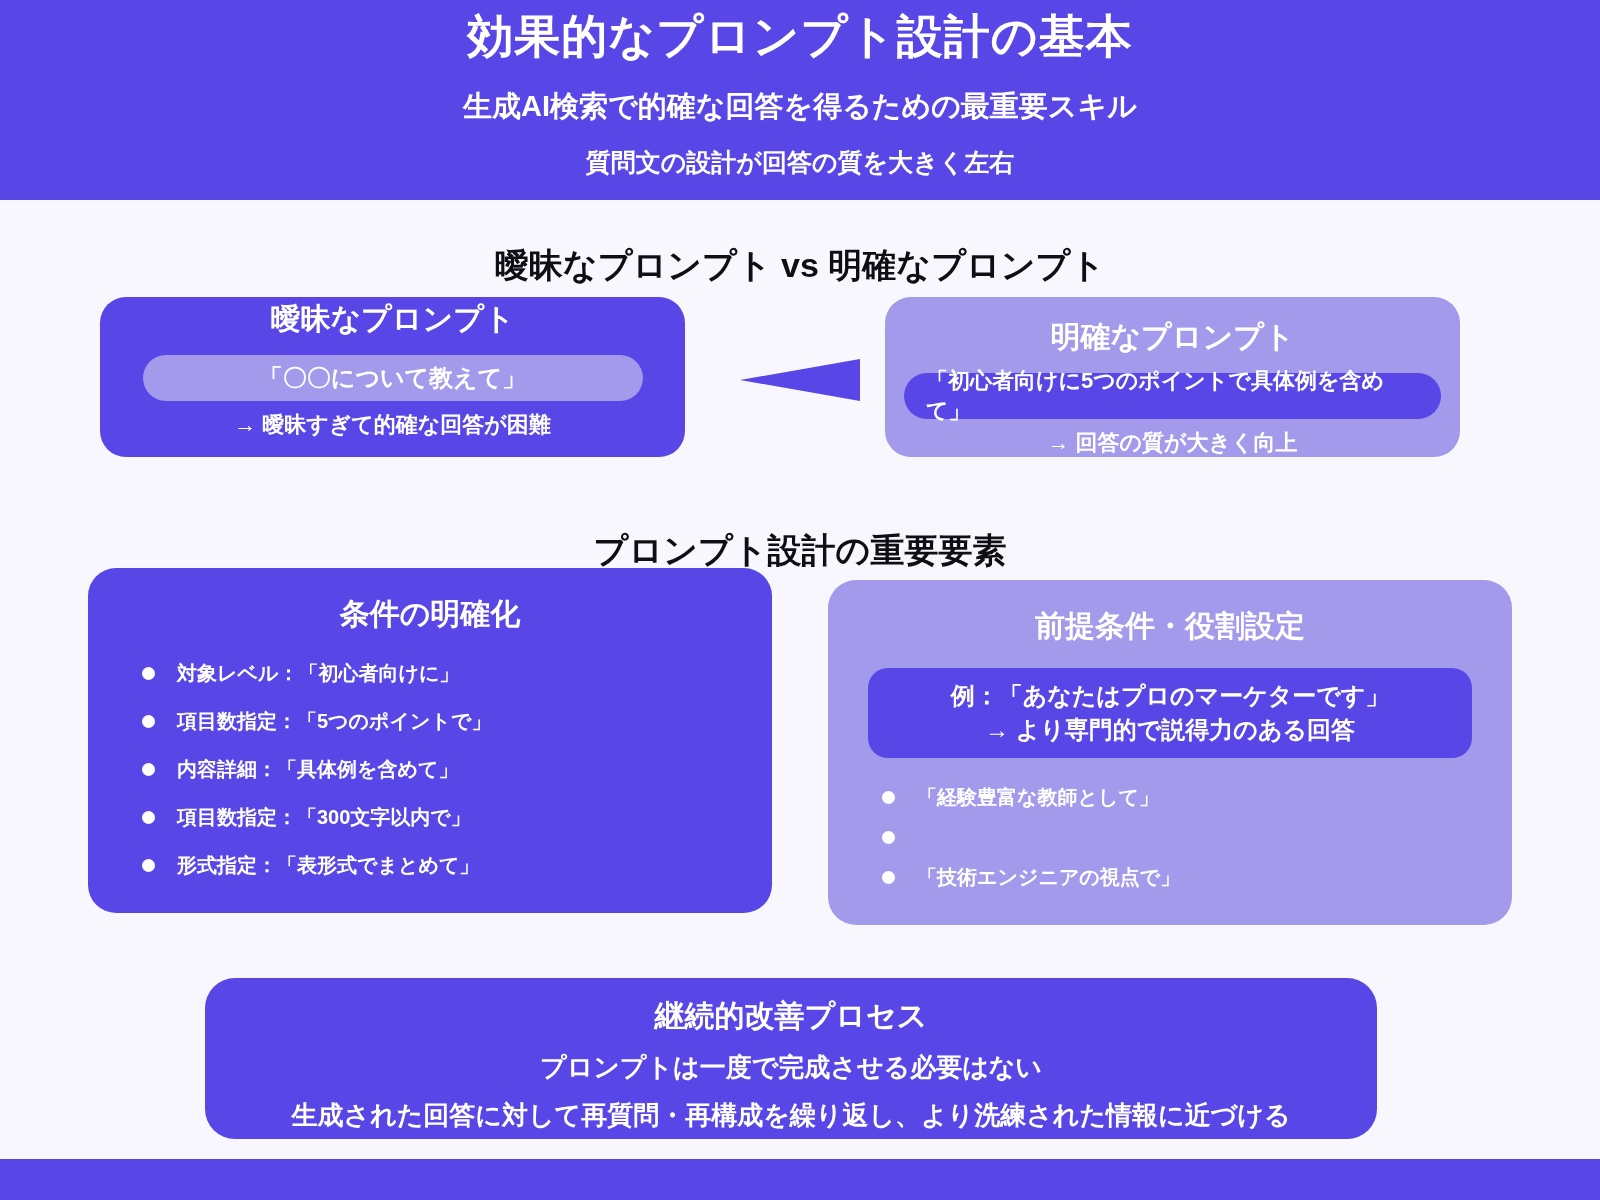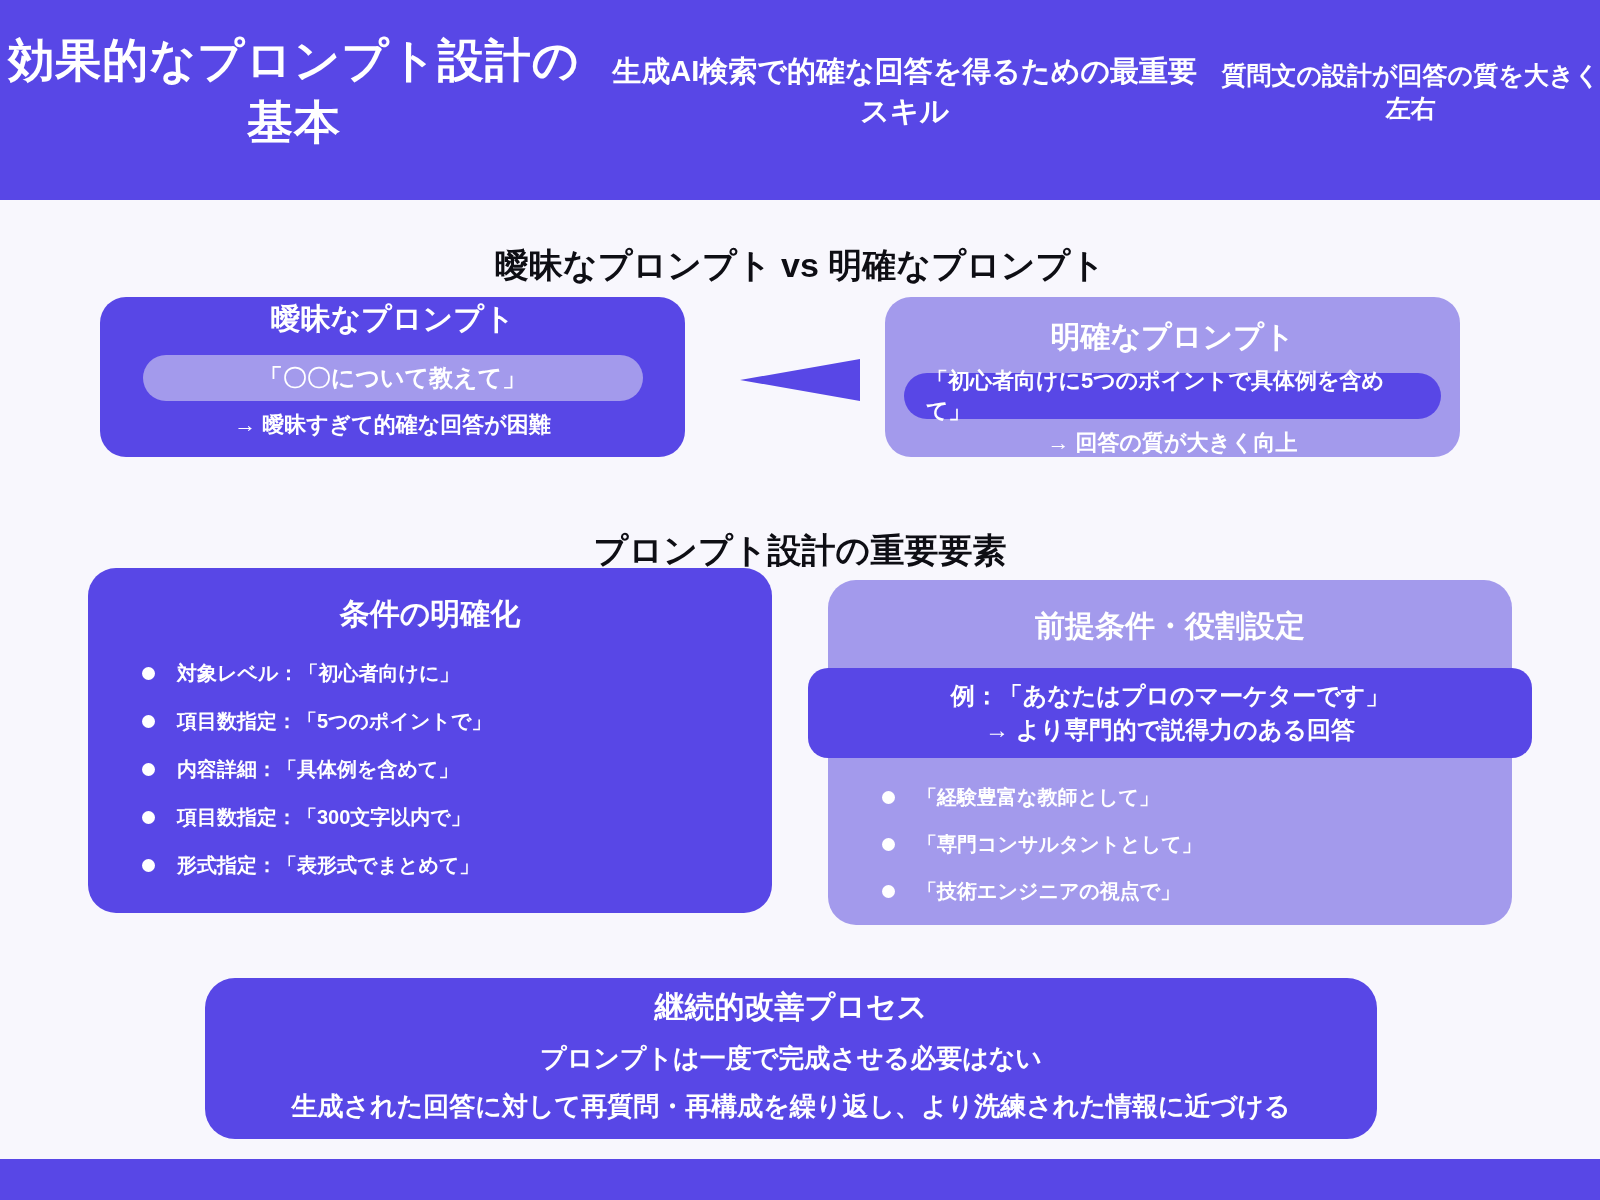--- a/index.html
+++ b/index.html
@@ -10,21 +10,21 @@
     font-family:"Liberation Sans","DejaVu Sans",sans-serif;
     font-weight:bold;
     color:#fff;
   }
   .abs { position:absolute; }
 
   
   .header {
     top:0; left:0; width:1600px; height:200px;
     background:var(--primary,#5847e6);
-    display:flex; flex-direction:row; align-items:center; justify-content:center;
+    display:flex; flex-direction:column; align-items:center; justify-content:center;
     padding-bottom:16px; gap:19px; text-align:center;
   }
   .header .title    { font-size:46px; letter-spacing:1px; }
   .header .subtitle { font-size:29px; }
   .header .tagline  { font-size:25px; }
 
   
   .section-heading {
     left:0; width:1600px; text-align:center;
     color:var(--heading-text,#0e0e14); font-size:34px;margin-top:25px;
@@ -64,29 +64,29 @@
 
   .bullet-list {
     list-style:none; margin-top:25px; align-self:stretch;
     display:flex; flex-direction:column; gap:21px; padding-left:54px;
   }
   .roles-card .bullet-list { margin-top:26px; gap:20px; }
   .bullet-list li { display:flex; align-items:center; gap:22px; font-size:20px; color:#fff; }
   .dot { width:13px; height:13px; border-radius:50%; background:#fff; flex:0 0 auto; }
 
   .role-pill {
-    margin-top:21px; width:724px; border-radius:20px;
+    margin-top:21px; width:604px; border-radius:20px;
     background:var(--primary,#5847e6); color:#fff;
     padding:11px 10px; text-align:center; font-size:24px; line-height:34px;
   }
 
   
   .improvement-card {
     left:205px; top:978px; width:1172px; height:161px; border-radius:30px;
-    padding-top:9px; gap:13px; text-align:right;
+    padding-top:18px; gap:13px; text-align:right;
   }
   .improvement-card .imp-title { font-size:30px; }
   .improvement-card .imp-line  { font-size:26px; }
 
   
   .footer { top:1159px; left:0; width:1600px; height:41px; background:var(--primary,#5847e6); }
 </style>
 </head>
 <body>
 
@@ -157,21 +157,20 @@
   </div>
   <ul class="bullet-list">
 
       <li>
         <span class="dot"></span>
         <span>「経験豊富な教師として」</span>
       </li>
 
       <li>
         <span class="dot"></span>
-        <span>「専門コンサルタントとして」</span>
       </li>
 
       <li>
         <span class="dot"></span>
         <span>「技術エンジニアの視点で」</span>
       </li>
     </ul>
 </section>
 
 <section class="abs card bg-dark improvement-card">

